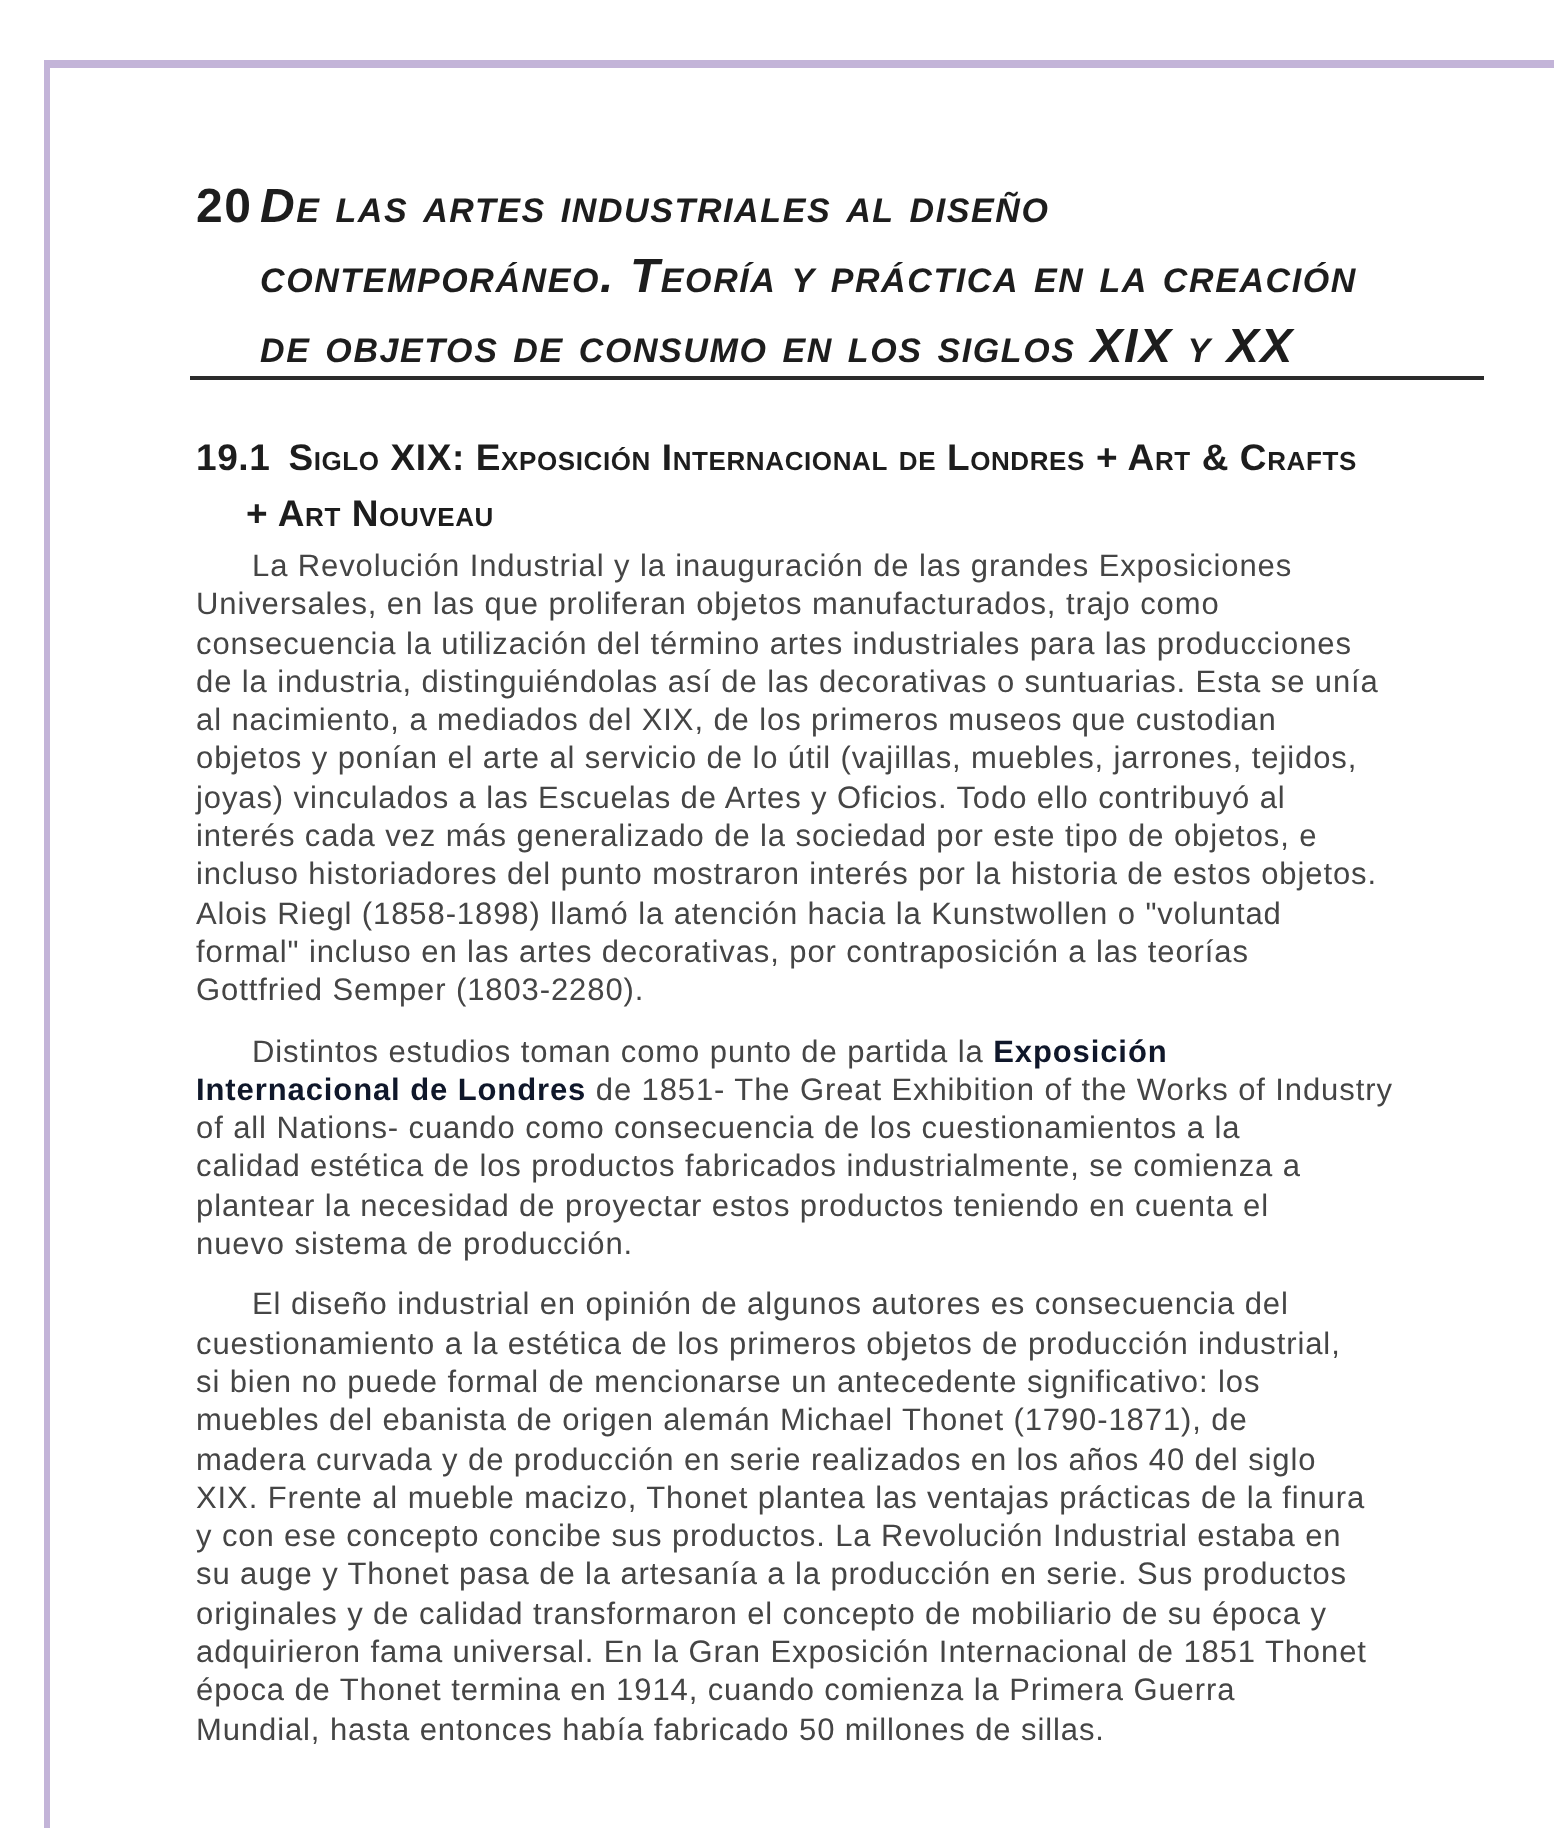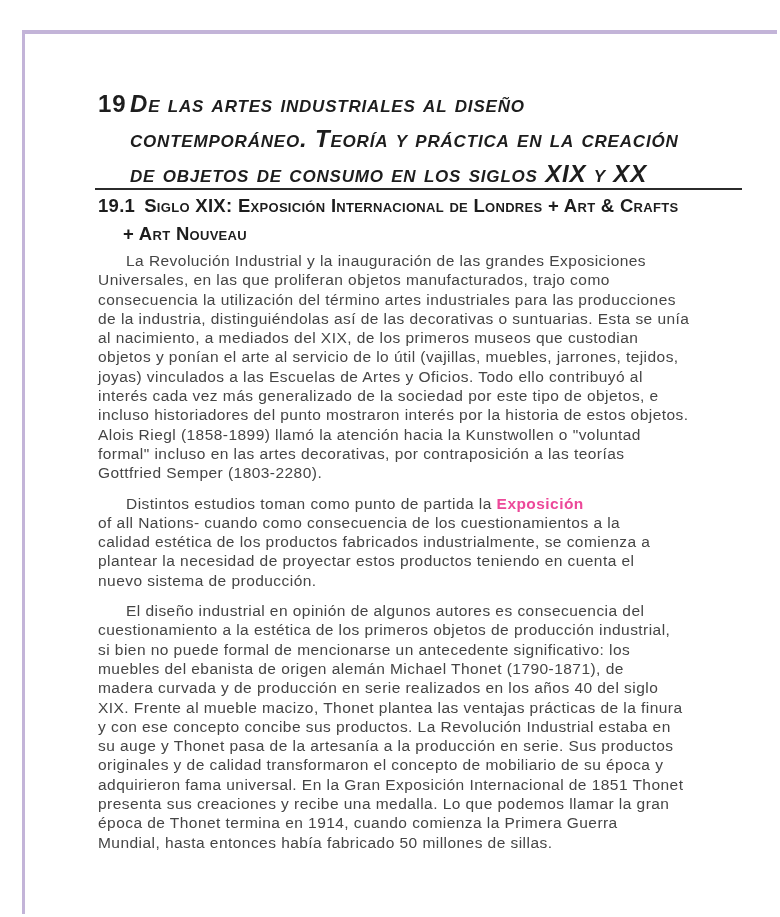--- a/index.html
+++ b/index.html
@@ -42,52 +42,52 @@
   .ch-num{flex:0 0 32px;}
   .ch-lines{font-variant:small-caps;font-style:italic;}
   .rule{
     height:0;
     border-top:2px solid var(--divider);
     margin:-3px 0 0 -3px;
     width:647px;
   }
   
   .section{
-    margin-top:2px;
+    margin-top:25px;
     color:var(--heading);
     font-weight:700;
     font-size:18.5px;
     line-height:28px;
     letter-spacing:0.3px;
   }
   .sec-num{margin-right:9px;}
   .sec-sc{font-variant:small-caps;}
   .sec-line2{padding-left:25px;}
   
   .body-text{
     margin-top:3px;
     color:var(--body);
     font-size:15.5px;
     line-height:19.3px;
     letter-spacing:0.45px;
   }
   .para + .para{margin-top:11px;}
   .line{white-space:nowrap;}
   .line.indent{padding-left:28px;}
-  .bold{font-weight:700;color:#ec4899;}
+  .bold{font-weight:700;color:#0f172a;}
 </style>
 </head>
 <body>
 
 <div class="frame"></div>
 
 <div class="content">
 
   <div class="chapter">
-    <span class="ch-num">19</span>
+    <span class="ch-num">20</span>
     <div class="ch-lines">
       <div>De las artes industriales al diseño</div>
       <div>contemporáneo. Teoría y práctica en la creación</div>
       <div>de objetos de consumo en los siglos XIX y XX</div>
     </div>
   </div>
 
   <div class="rule"></div>
 
   <div class="section">
@@ -99,41 +99,41 @@
       <div class="para">
         <div class="line indent"><span>La Revolución Industrial y la inauguración de las grandes Exposiciones</span></div>
         <div class="line"><span>Universales, en las que proliferan objetos manufacturados, trajo como</span></div>
         <div class="line"><span>consecuencia la utilización del término artes industriales para las producciones</span></div>
         <div class="line"><span>de la industria, distinguiéndolas así de las decorativas o suntuarias. Esta se unía</span></div>
         <div class="line"><span>al nacimiento, a mediados del XIX, de los primeros museos que custodian</span></div>
         <div class="line"><span>objetos y ponían el arte al servicio de lo útil (vajillas, muebles, jarrones, tejidos,</span></div>
         <div class="line"><span>joyas) vinculados a las Escuelas de Artes y Oficios. Todo ello contribuyó al</span></div>
         <div class="line"><span>interés cada vez más generalizado de la sociedad por este tipo de objetos, e</span></div>
         <div class="line"><span>incluso historiadores del punto mostraron interés por la historia de estos objetos.</span></div>
-        <div class="line"><span>Alois Riegl (1858-1899) llamó la atención hacia la Kunstwollen o "voluntad</span></div>
+        <div class="line"><span>Alois Riegl (1858-1898) llamó la atención hacia la Kunstwollen o "voluntad</span></div>
         <div class="line"><span>formal" incluso en las artes decorativas, por contraposición a las teorías</span></div>
         <div class="line"><span>Gottfried Semper (1803-2280).</span></div>
       </div>
       <div class="para">
         <div class="line indent"><span>Distintos estudios toman como punto de partida la </span><span class="bold">Exposición</span></div>
+        <div class="line"><span class="bold">Internacional de Londres</span><span> de 1851- The Great Exhibition of the Works of Industry</span></div>
         <div class="line"><span>of all Nations- cuando como consecuencia de los cuestionamientos a la</span></div>
         <div class="line"><span>calidad estética de los productos fabricados industrialmente, se comienza a</span></div>
         <div class="line"><span>plantear la necesidad de proyectar estos productos teniendo en cuenta el</span></div>
         <div class="line"><span>nuevo sistema de producción.</span></div>
       </div>
       <div class="para">
         <div class="line indent"><span>El diseño industrial en opinión de algunos autores es consecuencia del</span></div>
         <div class="line"><span>cuestionamiento a la estética de los primeros objetos de producción industrial,</span></div>
         <div class="line"><span>si bien no puede formal de mencionarse un antecedente significativo: los</span></div>
         <div class="line"><span>muebles del ebanista de origen alemán Michael Thonet (1790-1871), de</span></div>
         <div class="line"><span>madera curvada y de producción en serie realizados en los años 40 del siglo</span></div>
         <div class="line"><span>XIX. Frente al mueble macizo, Thonet plantea las ventajas prácticas de la finura</span></div>
         <div class="line"><span>y con ese concepto concibe sus productos. La Revolución Industrial estaba en</span></div>
         <div class="line"><span>su auge y Thonet pasa de la artesanía a la producción en serie. Sus productos</span></div>
         <div class="line"><span>originales y de calidad transformaron el concepto de mobiliario de su época y</span></div>
         <div class="line"><span>adquirieron fama universal. En la Gran Exposición Internacional de 1851 Thonet</span></div>
-        <div class="line"><span>presenta sus creaciones y recibe una medalla. Lo que podemos llamar la gran</span></div>
         <div class="line"><span>época de Thonet termina en 1914, cuando comienza la Primera Guerra</span></div>
         <div class="line"><span>Mundial, hasta entonces había fabricado 50 millones de sillas.</span></div>
       </div>
     </div>
 
 </div>
 
 </body></html>

